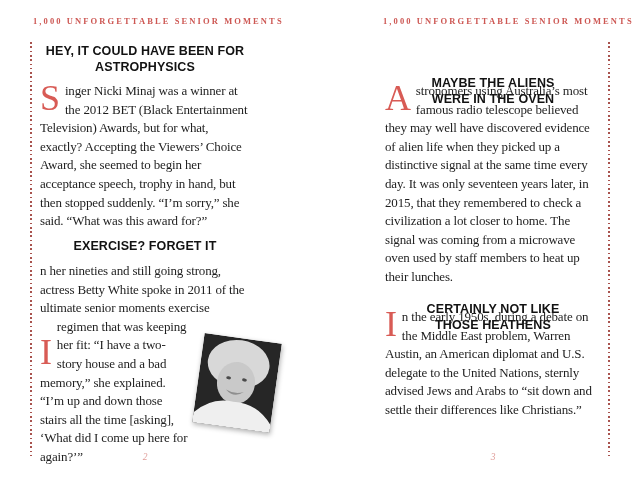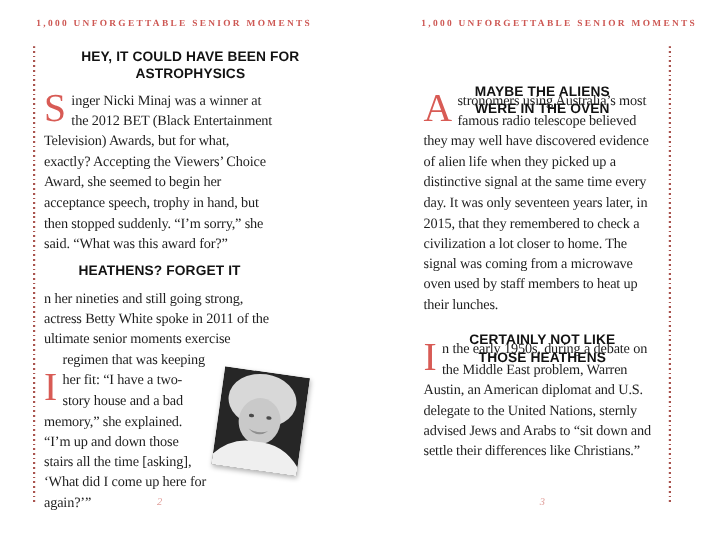--- a/index.html
+++ b/index.html
@@ -78,25 +78,25 @@
 </head>
 <body>
 
 <div class="spread">
 
   <div>
     <div class="rule rule-left"></div>
 
     <div class="running-head rh-left">1,000 UNFORGETTABLE SENIOR MOMENTS</div>
 
-    <div class="heading col-left" style="top:44px;margin-left:28px;">HEY, IT COULD HAVE BEEN FOR ASTROPHYSICS</div>
+    <div class="heading col-left" style="top:44px;">HEY, IT COULD HAVE BEEN FOR ASTROPHYSICS</div>
 
     <p class="para col-left" style="top:82px;"><span class="dropcap">S</span><span>inger Nicki Minaj was a winner at the 2012 BET (Black Entertainment Television) Awards, but for what, exactly? Accepting the Viewers’ Choice Award, she seemed to begin her acceptance speech, trophy in hand, but then stopped suddenly. “I’m sorry,” she said. “What was this award for?”</span></p>
 
-    <div class="heading col-left" style="top:239px;">HEATHENS? FORGET IT</div>
+    <div class="heading col-left" style="top:239px;">EXERCISE? FORGET IT</div>
 
     <p class="para col-left" style="top:262px;"><span class="photo-push"></span><span class="photo-wrap" aria-label="Black-and-white portrait photo of Betty White, smiling, tilted on the page">
           <svg width="78" height="90" viewBox="0 0 78 90" role="img">
           <rect width="78" height="90" fill="#262626"></rect>
           <ellipse cx="38" cy="26" rx="31" ry="24" fill="#d8d8d8"></ellipse>
           <ellipse cx="38" cy="45" rx="19" ry="21" fill="#c9c9c9"></ellipse>
           <ellipse cx="30" cy="41" rx="2.4" ry="1.6" fill="#4a4a4a"></ellipse>
           <ellipse cx="46" cy="41" rx="2.4" ry="1.6" fill="#4a4a4a"></ellipse>
           <path d="M29 53 Q38 61 47 53 Q38 57 29 53 Z" fill="#8f8f8f"></path>
           <path d="M0 90 L0 80 Q16 62 38 64 Q62 62 78 82 L78 90 Z" fill="#efefef"></path>

